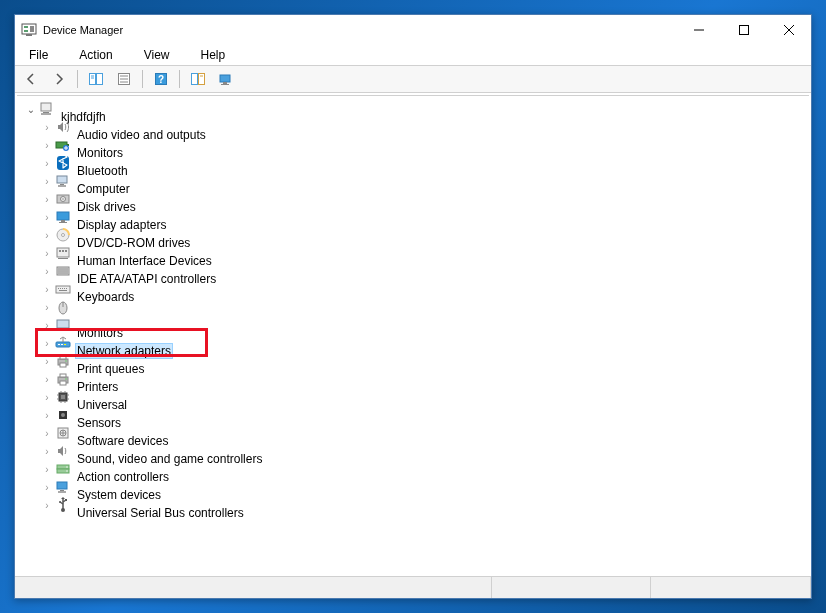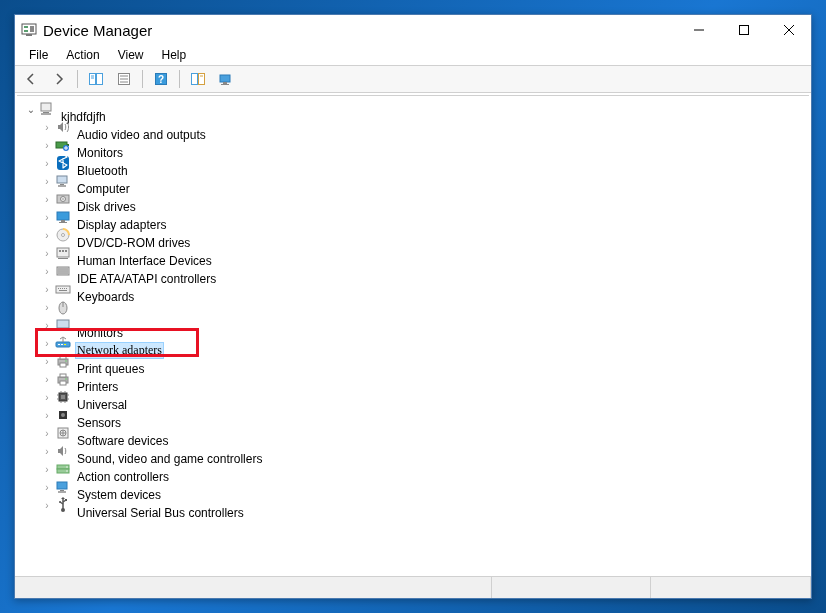--- a/index.html
+++ b/index.html
@@ -22,29 +22,29 @@
   box-shadow: 0 2px 8px rgba(0,0,0,0.3);
 }
 .titlebar {
   height: 30px;
   display: flex;
   align-items: center;
   padding: 0 0 0 6px;
   background: #fff;
 }
 .titlebar .icon { width: 16px; height: 16px; margin-right: 6px; display: inline-flex; align-items: center; justify-content: center; }
-.titlebar .title { flex: 1; font-size: 15px; }
+.titlebar .title { flex: 1; font-size: 11px; }
 .win-controls { display: flex; }
 .win-btn { width: 45px; height: 30px; display: flex; align-items: center; justify-content: center; cursor: pointer; }
 .menubar {
   height: 20px;
   display: flex;
   align-items: center;
   padding: 0 6px;
-  gap: 2px;
+  gap: 15px;
   font-size: 12px;
 }
 .menu-item { padding: 2px 8px; cursor: pointer; }
 .toolbar {
   height: 28px;
   border-top: 1px solid #d0d0d0;
   border-bottom: 1px solid #d0d0d0;
   background: #f7f7f7;
   display: flex;
   align-items: center;
@@ -61,21 +61,21 @@
   background: #fff;
   overflow: auto;
 }
 .tree-root { padding-top: 2px; }
 .tree-node { display: flex; align-items: center; height: 18px; cursor: pointer; white-space: nowrap; }
 .tree-node .expand { width: 16px; text-align: center; color: #666; font-size: 10px; user-select: none; }
 .tree-node .ticon { width: 16px; height: 16px; margin-right: 4px; display: inline-flex; align-items: center; justify-content: center; }
 .tree-node.root { padding-left: 0; }
 .tree-children { padding-left: 16px; }
 .tree-node .label { padding: 0 2px; margin-top: 15px; }
-.tree-node.selected .label { background: #cce8ff; border: 1px solid #99d1ff; padding: 0 1px; font-family: Liberation Serif, serif; }
+.tree-node.selected .label { background: #cce8ff; border: 1px solid #99d1ff; padding: 0 1px; }
 .highlight-box { position: relative; }
 .highlight-box::after {
   content: "";
   position: absolute;
   left: -4px; right: -35px; top: -6px; bottom: -5px;
   border: 3px solid #e81123;
   pointer-events: none;
 }
 .statusbar { height: 22px; border-top: 1px solid #d0d0d0; display: flex; background: #f0f0f0; }
 .status-cell { border-right: 1px solid #d0d0d0; flex: 1; }

